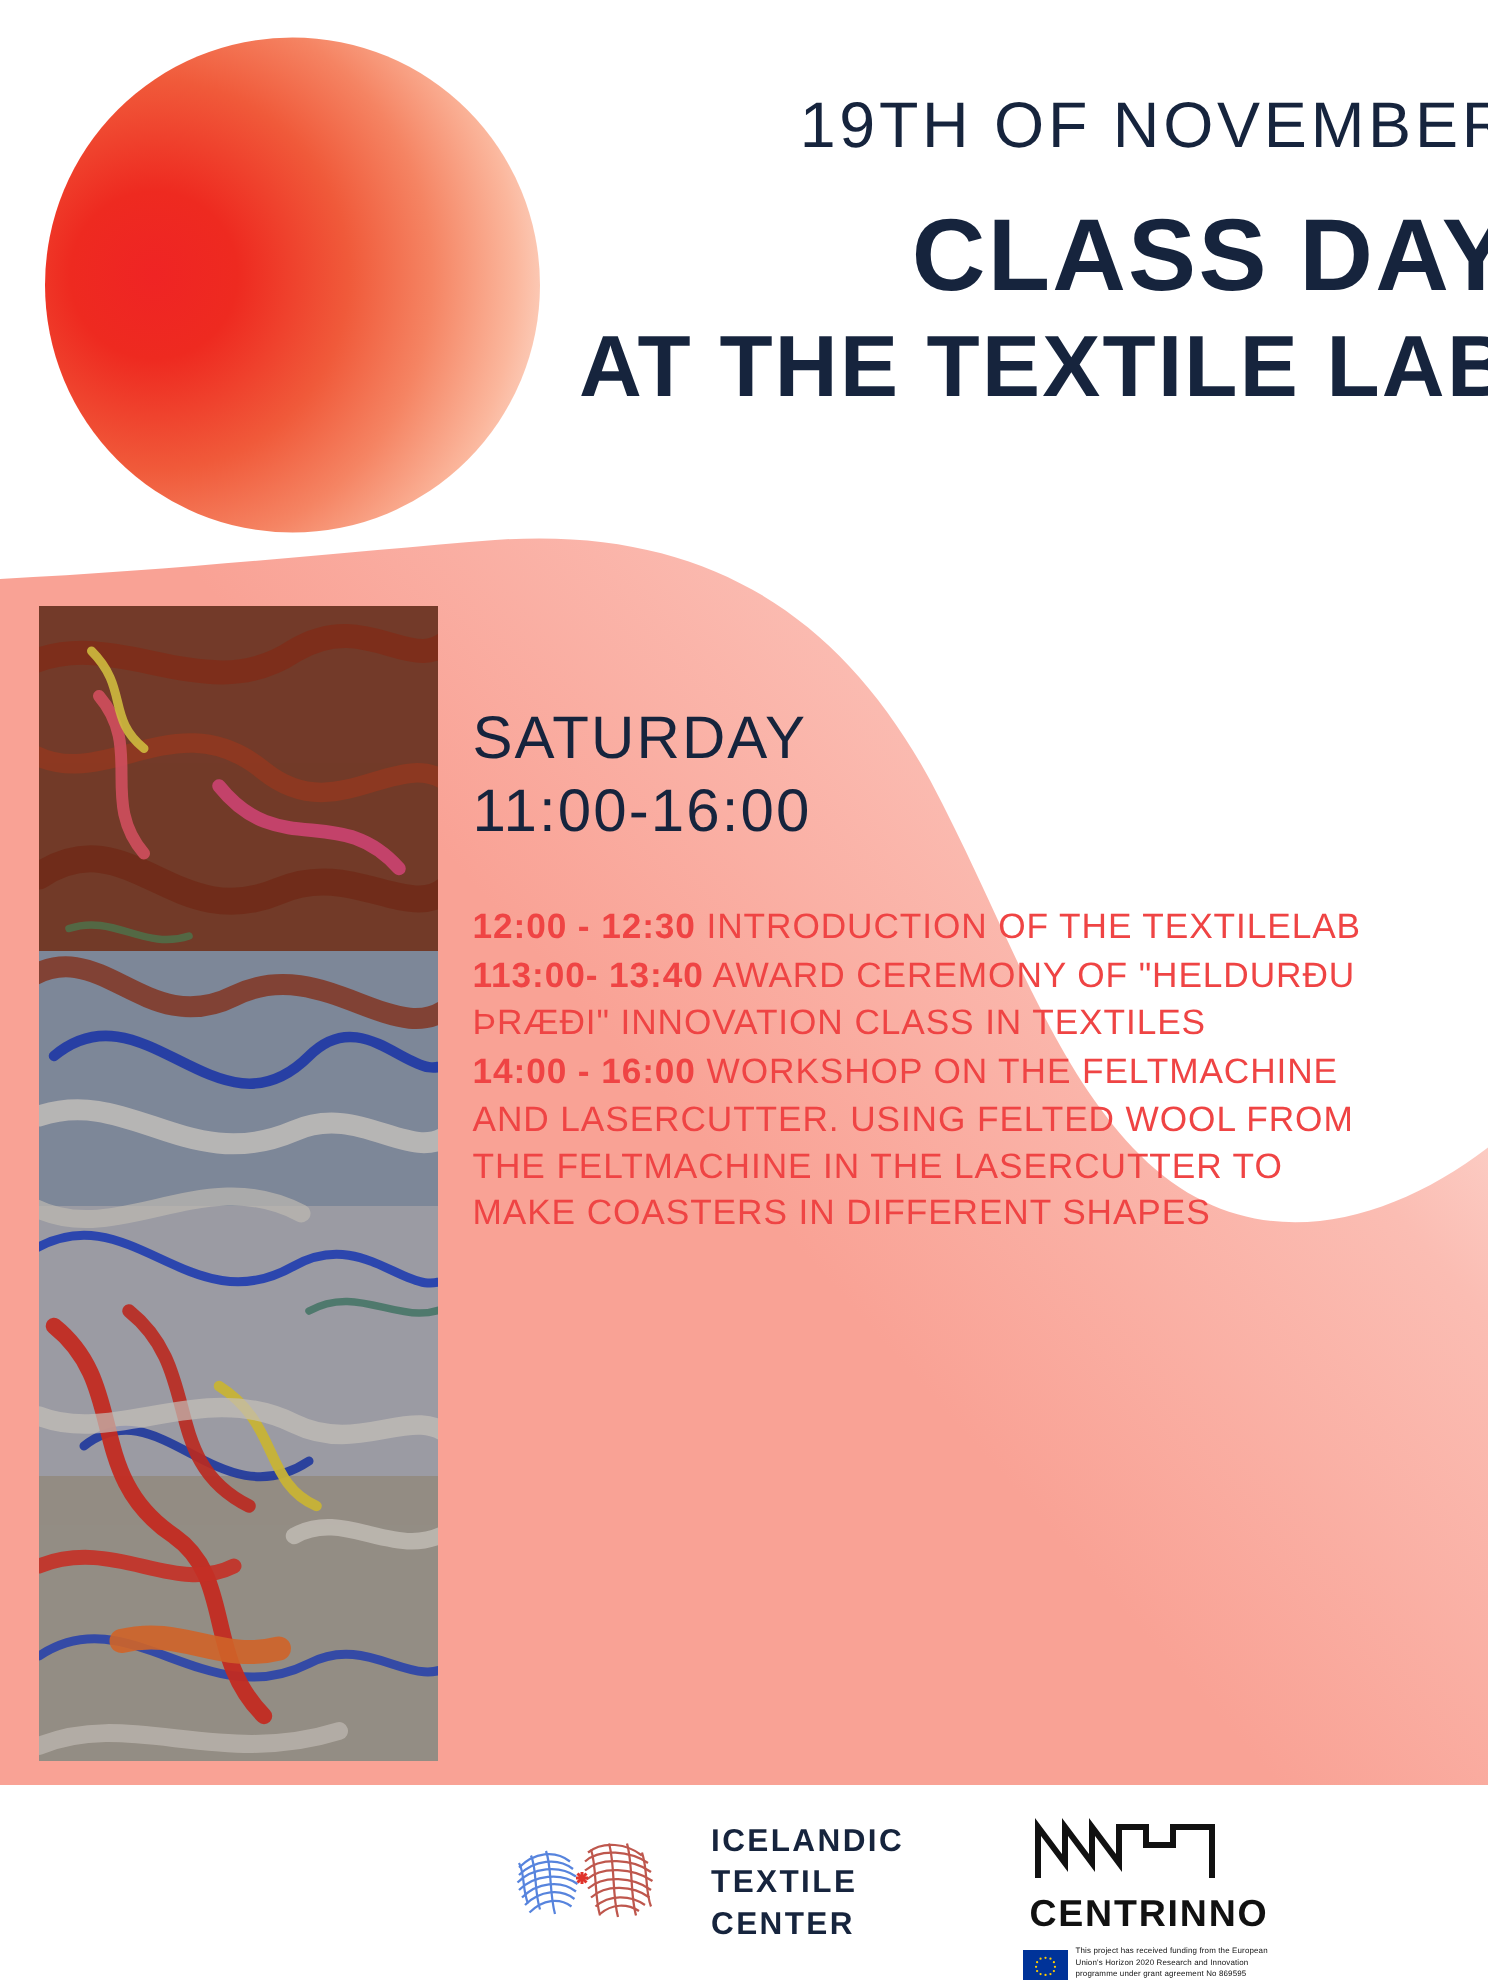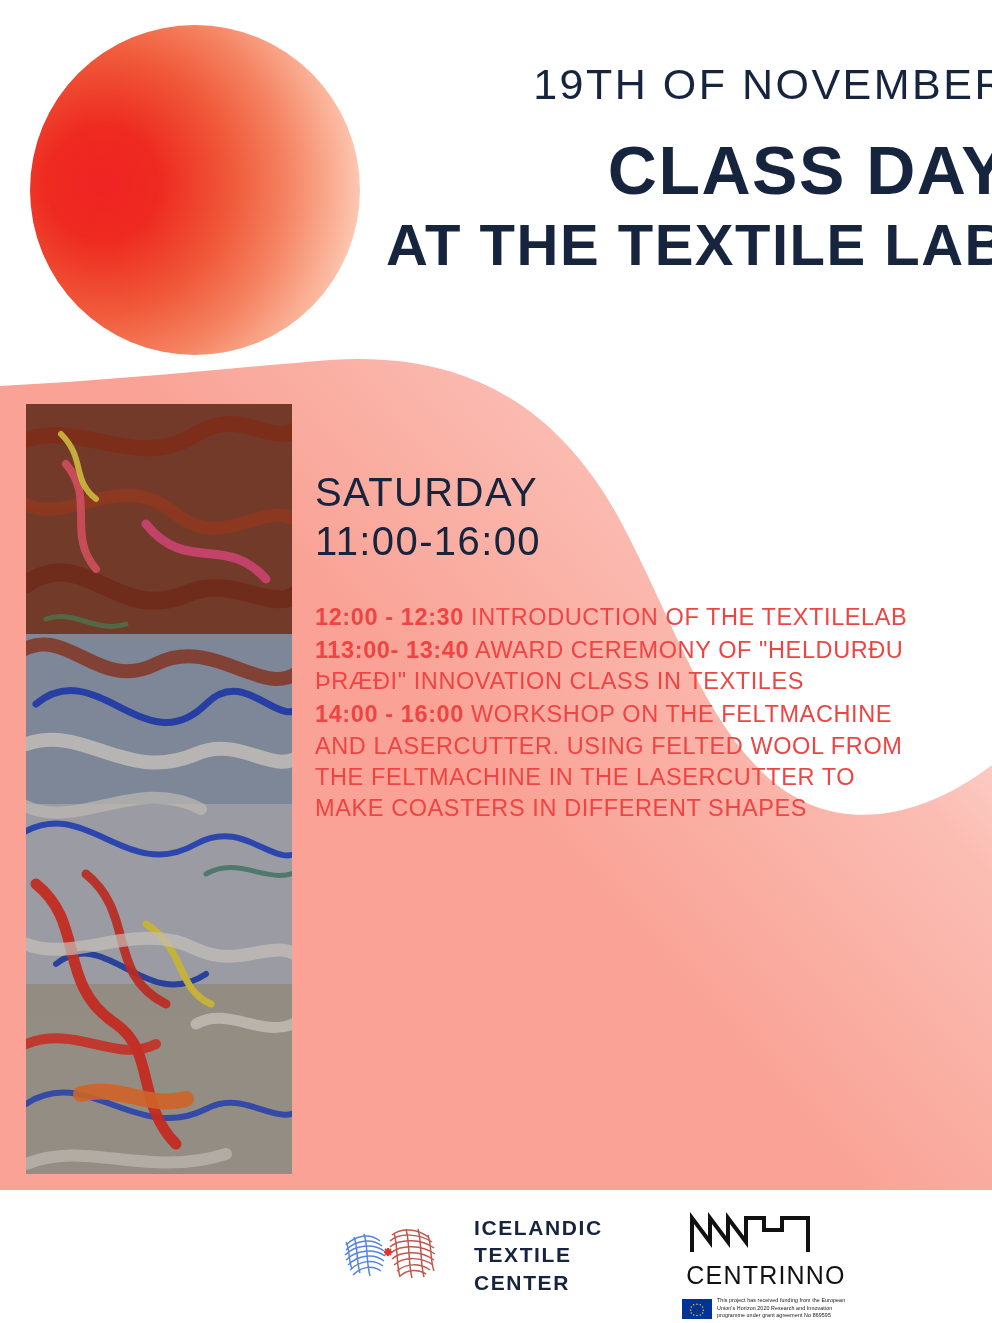--- a/index.html
+++ b/index.html
@@ -144,21 +144,21 @@
   }
 
   .logo-centrinno {
     position: absolute;
     left: 676px;
     top: 1208px;
     width: 180px;
   }
   .centrinno-word {
     font-size: 25px;
-    font-weight: 400;
+    font-weight: 700;
     letter-spacing: 1.2px;
     color: #111111;
     text-align: center;
     margin-top: 1px;
   }
   .eu-row {
     display: flex;
     align-items: center;
     gap: 5px;
     margin-top: 7px;

